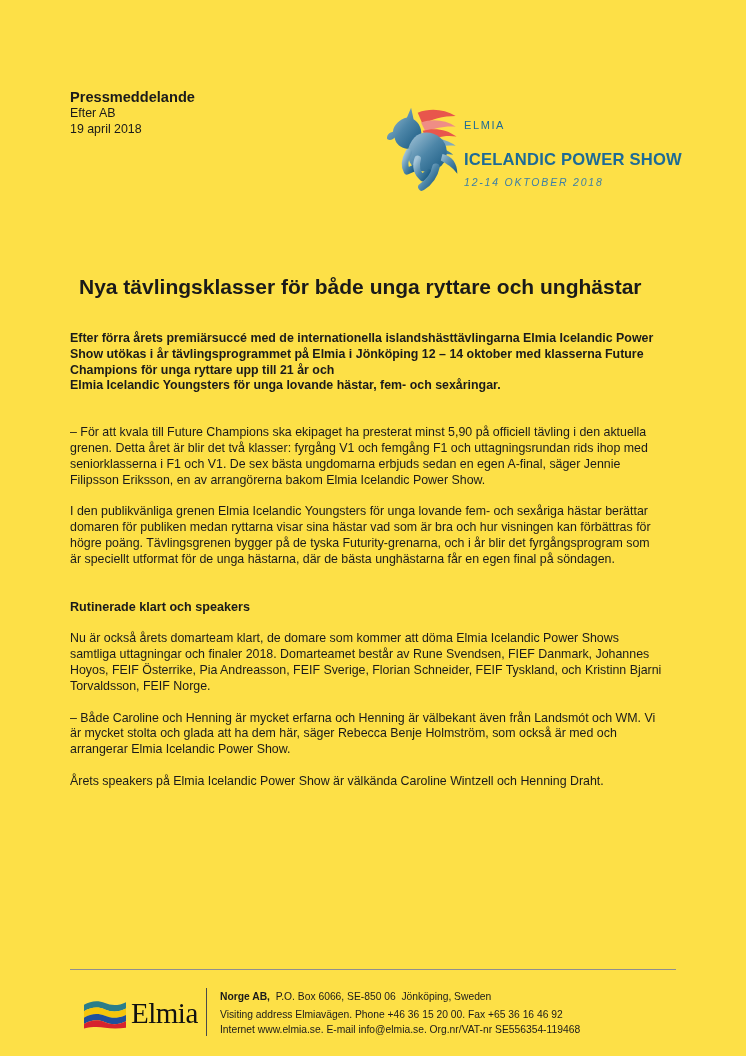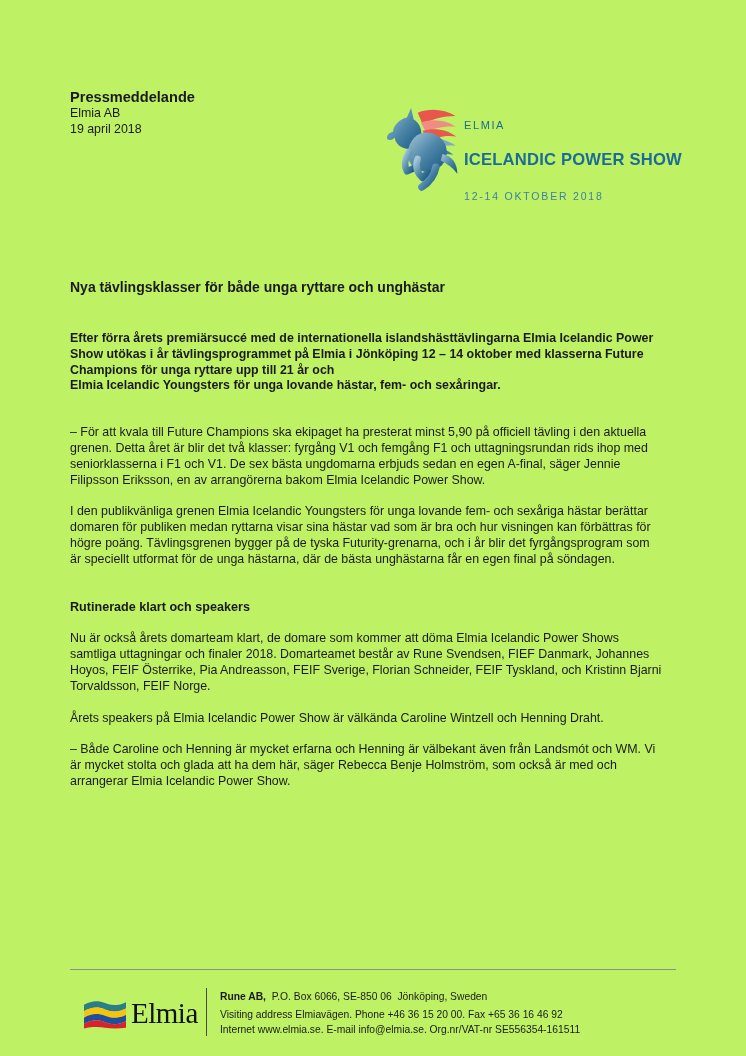--- a/index.html
+++ b/index.html
@@ -1,21 +1,21 @@
 <!DOCTYPE html>
 <html><head>
 <meta charset="utf-8">
 <style>
   * { box-sizing: border-box; margin: 0; padding: 0; }
   html, body { background: #ffffff; }
   .page {
     position: relative;
     width: 746px;
     height: 1056px;
-    background: #bef264;
+    background: #fde047;
     font-family: "Liberation Sans", "DejaVu Sans", sans-serif;
     color: #1a1a1a;
     overflow: hidden;
   }
 
   
   .doc-header-meta {
     position: absolute;
     left: 70px;
     top: 88px;
@@ -44,37 +44,38 @@
     font-weight: bold;
     letter-spacing: 0.2px;
     color: #1d6b97;
     margin-top: 19px;
     white-space: nowrap;
   }
   .logo-dates {
     font-size: 10.5px;
     letter-spacing: 1.8px;
     color: #3d7fa6;
-    margin-top: 20px;
+    margin-top: 6px;
+    font-style: italic;
   }
 
   
   .content {
     position: absolute;
     left: 70px;
     top: 277px;
     width: 608px;
     font-size: 12.4px;
     line-height: 15.8px;
   }
   .content h1 {
-    font-size: 14px;
+    font-size: 21px;
     line-height: 20px;
     font-weight: bold;
-    margin: 0 0 34px 0;
+    margin: 0 0 34px 9px;
   }
   .content p { margin: 0 16px 16px 0; }
   .content p.lead {
     font-weight: bold;
     white-space: pre-line;
     margin-bottom: 31px;
   }
   .content h2 {
     font-size: 12.6px;
     line-height: 15.8px;
@@ -126,21 +127,21 @@
   .footer-address .line-1 { margin-bottom: 3px; }
   .footer-address .b { font-weight: bold; }
 </style>
 </head>
 <body>
 
 <div class="page">
 
   <div class="doc-header-meta">
     <div class="doc-type">Pressmeddelande</div>
-    <div>Elmia AB</div>
+    <div>Efter AB</div>
     <div>19 april 2018</div>
   </div>
 
   <div class="event-logo">
     <svg width="76" height="90" viewBox="0 0 92 104" aria-hidden="true">
       <defs>
         <linearGradient id="horseGrad" x1="0" y1="0" x2="1" y2="1">
           <stop offset="0" stop-color="#a6c6d9"></stop>
           <stop offset="0.5" stop-color="#4d86a8"></stop>
           <stop offset="1" stop-color="#16577f"></stop>
@@ -172,38 +173,38 @@
   </div>
 
   <main class="content">
     <h1>Nya tävlingsklasser för både unga ryttare och unghästar</h1>
     <p class="lead">Efter förra årets premiärsuccé med de internationella islandshästtävlingarna Elmia Icelandic Power Show utökas i år tävlingsprogrammet på Elmia i Jönköping 12 – 14 oktober med klasserna Future Champions för unga ryttare upp till 21 år och
 Elmia Icelandic Youngsters för unga lovande hästar, fem- och sexåringar.</p>
     <p>– För att kvala till Future Champions ska ekipaget ha presterat minst 5,90 på officiell tävling i den aktuella grenen. Detta året är blir det två klasser: fyrgång V1 och femgång F1 och uttagningsrundan rids ihop med seniorklasserna i F1 och V1. De sex bästa ungdomarna erbjuds sedan en egen A-final, säger Jennie Filipsson Eriksson, en av arrangörerna bakom Elmia Icelandic Power Show.</p>
     <p>I den publikvänliga grenen Elmia Icelandic Youngsters för unga lovande fem- och sexåriga hästar berättar domaren för publiken medan ryttarna visar sina hästar vad som är bra och hur visningen kan förbättras för högre poäng. Tävlingsgrenen bygger på de tyska Futurity-grenarna, och i år blir det fyrgångsprogram som är speciellt utformat för de unga hästarna, där de bästa unghästarna får en egen final på söndagen.</p>
     <h2>Rutinerade klart och speakers</h2>
     <p>Nu är också årets domarteam klart, de domare som kommer att döma Elmia Icelandic Power Shows samtliga uttagningar och finaler 2018. Domarteamet består av Rune Svendsen, FIEF Danmark, Johannes Hoyos, FEIF Österrike, Pia Andreasson, FEIF Sverige, Florian Schneider, FEIF Tyskland, och Kristinn Bjarni Torvaldsson, FEIF Norge.</p>
+    <p>– Både Caroline och Henning är mycket erfarna och Henning är välbekant även från Landsmót och WM. Vi är mycket stolta och glada att ha dem här, säger Rebecca Benje Holmström, som också är med och arrangerar Elmia Icelandic Power Show.</p>
     <p>Årets speakers på Elmia Icelandic Power Show är välkända Caroline Wintzell och Henning Draht.</p>
-    <p>– Både Caroline och Henning är mycket erfarna och Henning är välbekant även från Landsmót och WM. Vi är mycket stolta och glada att ha dem här, säger Rebecca Benje Holmström, som också är med och arrangerar Elmia Icelandic Power Show.</p>
   </main>
 
   <footer class="doc-footer">
     <hr class="footer-rule">
     <div class="footer-row">
       <div class="footer-logo">
         <svg width="42" height="30" viewBox="0 0 46 32" aria-hidden="true">
           <path fill="#2a7e8a" d="M0,6 C8,1 16,1 23,4 C30,7 38,7 46,3 L46,10 C38,14 30,14 23,11 C16,8 8,8 0,13 Z"></path>
           <path fill="#f6c50b" d="M0,13 C8,8 16,8 23,11 C30,14 38,14 46,10 L46,17 C38,21 30,21 23,18 C16,15 8,15 0,20 Z"></path>
           <path fill="#1f4f9c" d="M0,20 C8,15 16,15 23,18 C30,21 38,21 46,17 L46,24 C38,28 30,28 23,25 C16,22 8,22 0,27 Z"></path>
           <path fill="#d6232e" d="M0,27 C8,22 16,22 23,25 C30,28 38,28 46,24 L46,31 C38,32 30,32 23,31 C16,30 8,30 0,32 Z"></path>
         </svg>
         <span class="elmia-word">Elmia</span>
       </div>
       <div class="footer-vline"></div>
       <div class="footer-address">
-        <div class="line line-1"><span class="b">Rune AB,</span><span>  P.O. Box 6066, SE-850 06  Jönköping, Sweden</span></div>
+        <div class="line line-1"><span class="b">Norge AB,</span><span>  P.O. Box 6066, SE-850 06  Jönköping, Sweden</span></div>
         <div class="line">Visiting address Elmiavägen. Phone +46 36 15 20 00. Fax +65 36 16 46 92</div>
-        <div class="line">Internet www.elmia.se. E-mail info@elmia.se. Org.nr/VAT-nr SE556354-161511</div>
+        <div class="line">Internet www.elmia.se. E-mail info@elmia.se. Org.nr/VAT-nr SE556354-119468</div>
       </div>
     </div>
   </footer>
 
 </div>
 
 </body></html>

